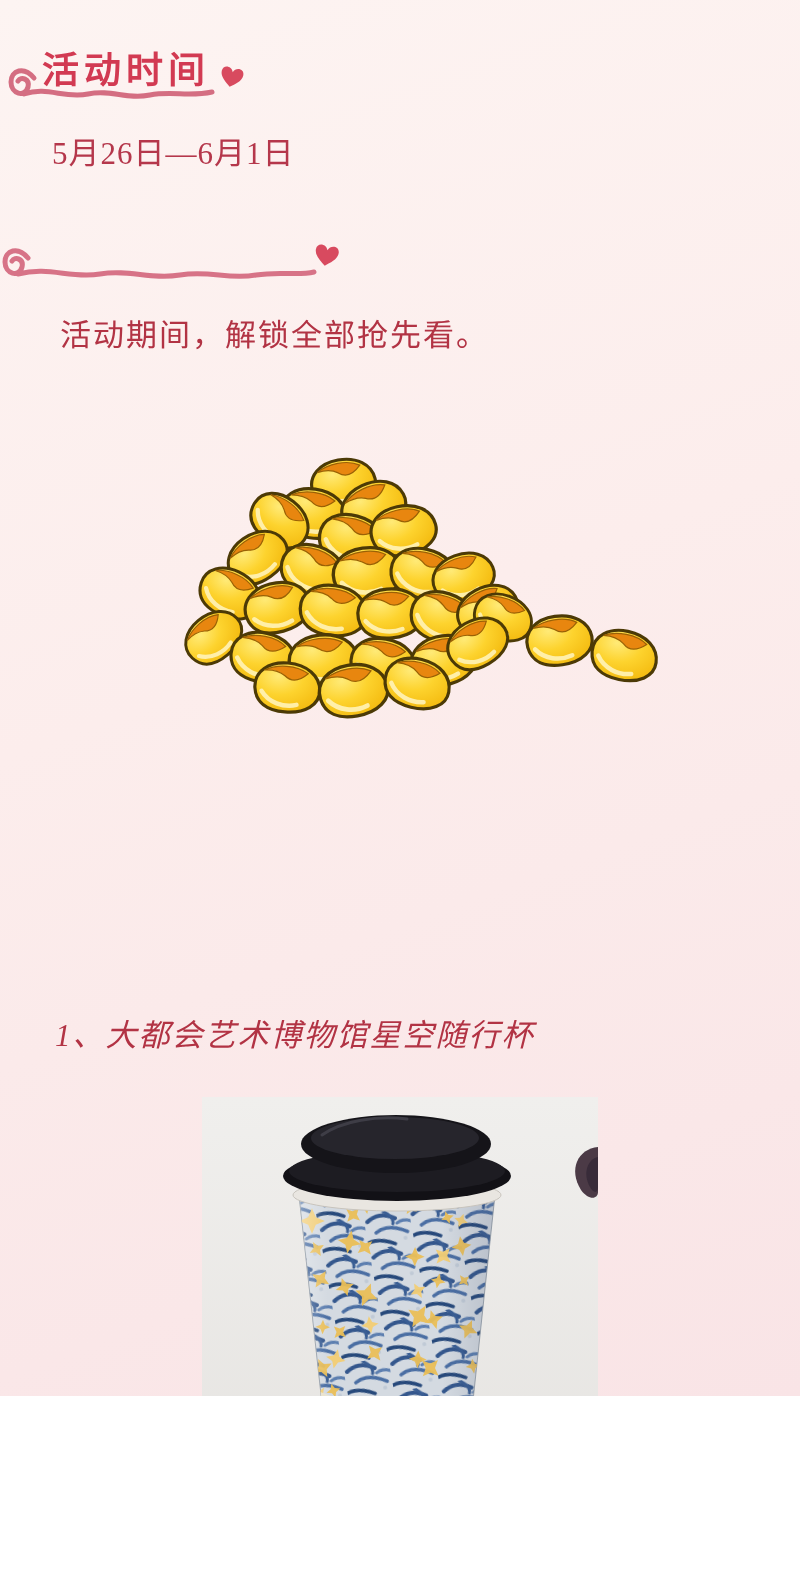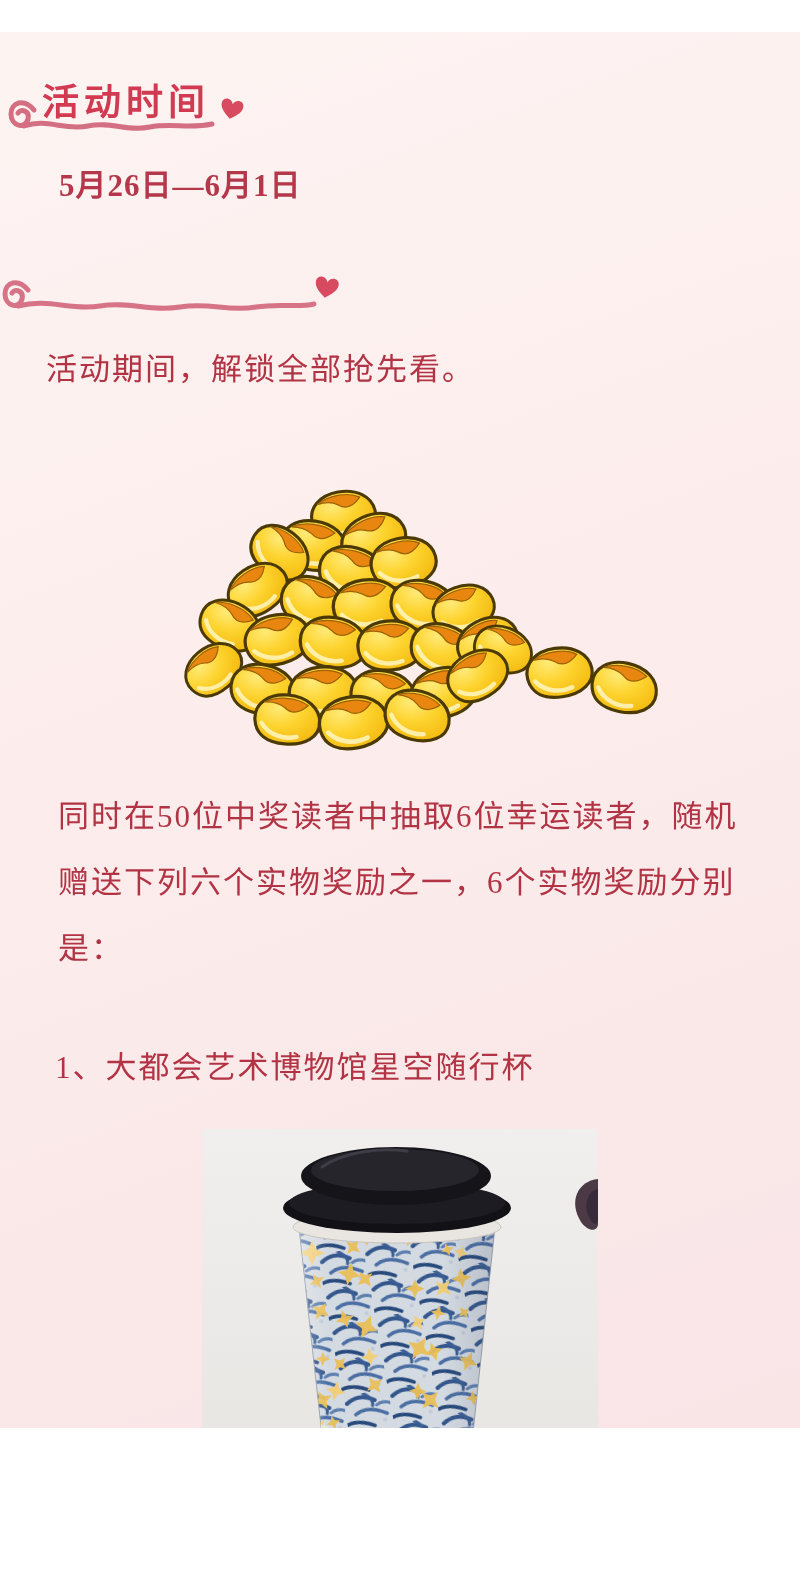--- a/index.html
+++ b/index.html
@@ -1,21 +1,20 @@
 <!DOCTYPE html>
 <html lang="zh-CN"><head>
 <meta charset="utf-8">
 <style>
   * { margin:0; padding:0; box-sizing:border-box; }
   html,body { background:#ffffff; }
   .page {
     position:relative; width:800px; height:1396px; overflow:hidden;
     background:linear-gradient(160deg,#fdf4f2 0%,#fcedec 45%,#f9e4e6 100%);
     font-family:"Liberation Serif", serif;
-    margin-top:32px;
   }
   .abs { position:absolute; }
   .h-title {
     font-family:"Liberation Sans", sans-serif;
     font-weight:700; font-size:37px; letter-spacing:5px;
     color:#d23a52; white-space:nowrap;
   }
   .red-body {
     color:#b23344; font-size:31px; letter-spacing:2px; white-space:nowrap;
   }
@@ -30,30 +29,30 @@
 <div class="page">
 
   <div class="abs h-title" style="left:42px; top:40px;">活动时间</div>
 
   <svg class="abs" style="left:4px; top:60px;" width="242" height="50" viewBox="0 0 242 50">
     <path d="M30,18 C20,6 7,10 7,22 C7,34 21,38 24,27 C26,19 17,16 14,21
              M20,34 C44,26 60,39 84,34 C108,29 122,40 146,35 C168,31 186,37 208,32" fill="none" stroke="#d06378" stroke-width="5" stroke-linecap="round" opacity="0.92"></path>
     <path d="M11,5 C9,-1 0,-1 0,6 C0,12 6,16 11,20 C16,16 22,12 22,6 C22,-1 13,-1 11,5 Z" transform="translate(219,5) rotate(12)" fill="#d84a5f"></path>
   </svg>
 
-  <div class="abs date-text" style="left:59px; top:128px;font-weight:bold;">5月26日—6月1日</div>
+  <div class="abs date-text" style="left:52px; top:128px;">5月26日—6月1日</div>
 
 
   <svg class="abs" style="left:0px; top:236px;" width="345" height="56" viewBox="0 0 345 56">
     <path d="M28,22 C18,10 5,14 5,26 C5,38 19,42 22,31 C24,23 15,20 12,25
              M18,38 C50,30 70,43 100,38 C130,33 150,44 180,39 C210,34 228,44 256,39 C280,35 298,40 314,36" fill="none" stroke="#d4687e" stroke-width="5" stroke-linecap="round" opacity="0.92"></path>
     <path d="M11,5 C9,-1 0,-1 0,6 C0,12 6,16 11,20 C16,16 22,12 22,6 C22,-1 13,-1 11,5 Z" transform="translate(317,7) rotate(10) scale(1.05)" fill="#d84a5f"></path>
   </svg>
 
-  <div class="abs" style="left:46px; top:306px;">
+  <div class="abs" style="left:60px; top:306px;font-family:Liberation Mono, monospace;">
     <div class="red-body para-line">活动期间，解锁全部抢先看。</div>
   </div>
 
   <svg class="abs" style="left:160px; top:440px;" width="510" height="290" viewBox="0 0 510 290">
     <defs>
       <radialGradient id="gb" cx="35%" cy="28%" r="85%">
         <stop offset="0%" stop-color="#ffea77"></stop>
         <stop offset="45%" stop-color="#fdd32e"></stop>
         <stop offset="100%" stop-color="#f2b60a"></stop>
       </radialGradient>
@@ -89,27 +88,22 @@
         <use href="#bean-proto" xlink:href="#bean-proto" transform="translate(343 177) rotate(20) scale(0.9)"></use>
         <use href="#bean-proto" xlink:href="#bean-proto" transform="translate(317 203) rotate(-30) scale(0.95)"></use>
         <use href="#bean-proto" xlink:href="#bean-proto" transform="translate(127 247) rotate(5) scale(1)"></use>
         <use href="#bean-proto" xlink:href="#bean-proto" transform="translate(193 250) rotate(-10) scale(1.05)"></use>
         <use href="#bean-proto" xlink:href="#bean-proto" transform="translate(257 243) rotate(14) scale(1)"></use>
         <use href="#bean-proto" xlink:href="#bean-proto" transform="translate(399 200) rotate(-8) scale(1)"></use>
         <use href="#bean-proto" xlink:href="#bean-proto" transform="translate(464 215) rotate(12) scale(1)"></use>
       </g>
   </svg>
 
-  <div class="abs" style="left:58px; top:752px;">
-    <div class="red-body para2-line">同时在50位中奖读者中抽取6位幸运读者，随机</div>
-    <div class="red-body para2-line">赠送下列六个实物奖励之一，6个实物奖励分别</div>
-    <div class="red-body para2-line">是：</div>
-  </div>
-
-  <div class="abs red-body" style="left:55px; top:1010px;">1、大都会艺术博物馆星空随行杯</div>
+
+  <div class="abs red-body" style="left:55px; top:1010px;font-style:italic;">1、大都会艺术博物馆星空随行杯</div>
 
   <svg class="abs" style="left:202px; top:1097px;" width="396" height="430" viewBox="0 0 396 430">
     <defs>
       <linearGradient id="wall" x1="0" y1="0" x2="0" y2="1">
         <stop offset="0%" stop-color="#f0efed"></stop>
         <stop offset="100%" stop-color="#e5e3e0"></stop>
       </linearGradient>
       <linearGradient id="vGlow" x1="0" y1="0" x2="1" y2="0">
         <stop offset="0%" stop-color="rgba(255,255,255,0.38)"></stop>
         <stop offset="100%" stop-color="rgba(255,255,255,0)"></stop>

